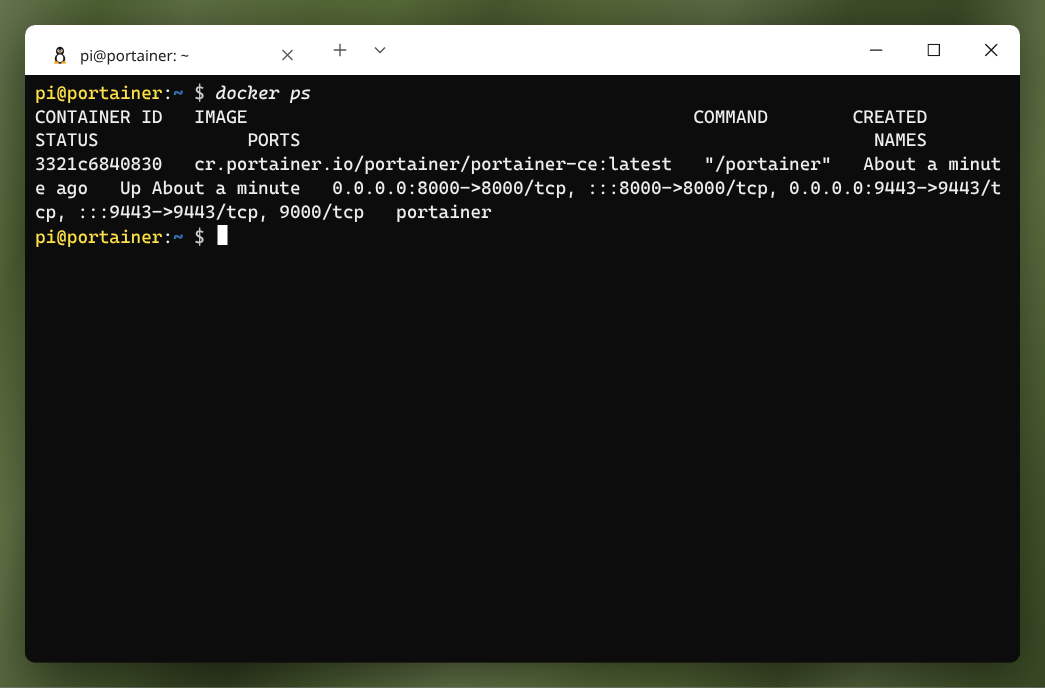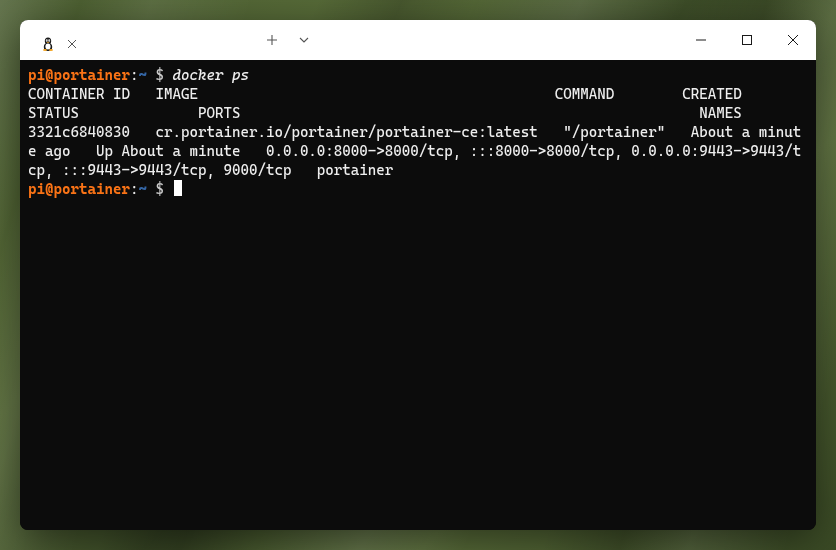--- a/index.html
+++ b/index.html
@@ -110,21 +110,21 @@
       flex: 1;
       background: #0c0c0c;
       padding: 6px 8px;
       font-size: 14.5px;
       line-height: 19px;
       color: #cccccc;
       white-space: pre-wrap;
       word-break: break-all;
       overflow: hidden;
     }
-    .terminal-body .user { color: #f97316; font-weight: bold; }
+    .terminal-body .user { color: #fde047; font-weight: normal; }
     .terminal-body .path { color: #3465a4; font-weight: bold; }
     .terminal-body .dollar { color: #cccccc; }
     .terminal-body .cmd { color: #eeeeee; font-style: italic; }
     .terminal-body .out { color: #eeeeee; }
     .cursor {
       display: inline-block;
       width: 8px;
       height: 16px;
       background: #ffffff;
       vertical-align: -2px;
@@ -146,20 +146,21 @@
             <ellipse cx="8" cy="10.5" rx="2.6" ry="3" fill="#ffffff"></ellipse>
             <ellipse cx="6.8" cy="4.5" rx="0.9" ry="1.2" fill="#ffffff"></ellipse>
             <ellipse cx="9.2" cy="4.5" rx="0.9" ry="1.2" fill="#ffffff"></ellipse>
             <circle cx="7" cy="4.6" r="0.4" fill="#000"></circle>
             <circle cx="9" cy="4.6" r="0.4" fill="#000"></circle>
             <path d="M6.5 6.2 Q8 7.5 9.5 6.2 Q8 5.5 6.5 6.2" fill="#f5a623"></path>
             <ellipse cx="5" cy="14" rx="2" ry="1" fill="#f5a623"></ellipse>
             <ellipse cx="11" cy="14" rx="2" ry="1" fill="#f5a623"></ellipse>
           </svg>
         </span>
+        <span class="tab-title">pi@portainer: ~</span>
         <span class="tab-close">
           <svg width="10" height="10" viewBox="0 0 10 10">
               <path d="M1 1 L9 9 M9 1 L1 9" stroke="#555" stroke-width="1" fill="none"></path>
             </svg>
         </span>
       </div>
       <div class="tab-actions">
         <div class="tab-action-btn">
           <svg width="12" height="12" viewBox="0 0 12 12">
               <path d="M6 1 V11 M1 6 H11" stroke="#555" stroke-width="1.1" fill="none"></path>

